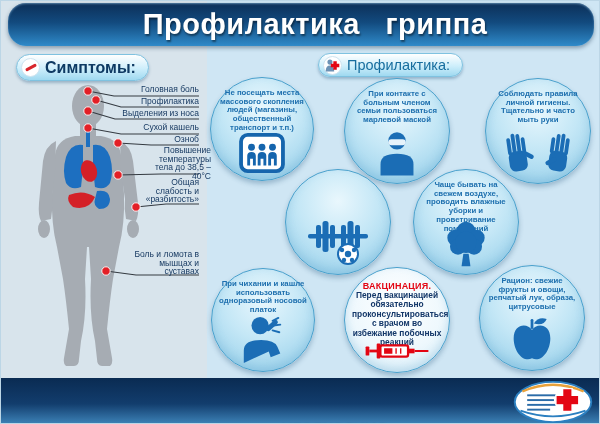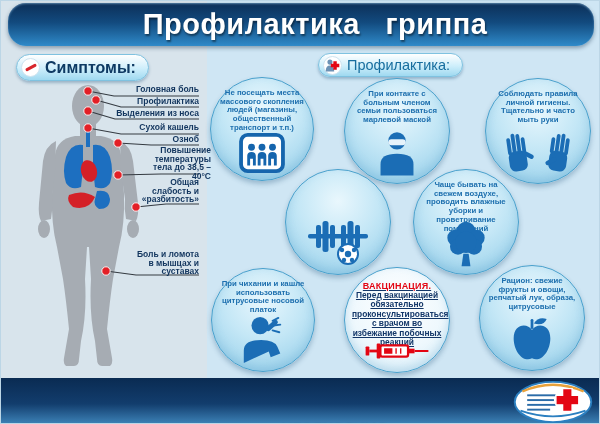--- a/index.html
+++ b/index.html
@@ -37,42 +37,42 @@
     border:1px solid #cfe4f0; display:flex; align-items:center; justify-content:center;
     flex:0 0 auto;
   }
   #symptoms-pill { left:15px; top:53px; height:27px; }
   #symptoms-pill .label { color:#0e3a63; font-weight:bold; font-size:16px; }
   #prevention-pill { left:317px; top:52px; height:24px; }
   #prevention-pill .label { color:#176d9e; font-weight:normal; font-size:14.5px; }
   .thermo { width:12px; height:3px; background:#d8262c; border-radius:2px; transform:rotate(-28deg); }
   
   .sym-label {
-    position:absolute; text-align:right; font-weight:bold;
+    position:absolute; text-align:right; font-weight:normal;
     color:#12355e; font-size:8.5px; line-height:1.02;
   }
   
   .circle {
     position:absolute; border-radius:50%;
     background:radial-gradient(circle at 50% 30%, #e9f7fd 0%, #c4e7f6 45%, #8ecbe8 100%);
     border:1px solid #49a0cc;
     box-shadow:0 3px 5px rgba(30,80,120,.3), inset 0 -4px 8px rgba(80,150,195,.25);
   }
   .circle .ctext {
     margin:11px 7px 0; text-align:center;
     color:#1d6fae; font-weight:bold; font-size:7.8px; line-height:1.12;
   }
   .circle .cicon {
     position:absolute; bottom:7px; left:50%; transform:translateX(-50%);
     line-height:0;
   }
   .circle.vaccine {
     background:radial-gradient(circle at 50% 35%, #ffffff 0%, #eef8fd 55%, #cfeaf7 100%);
   }
-  .circle.vaccine .ctext { color:#123668; font-size:8.4px; margin-top:13px;text-decoration:underline; }
+  .circle.vaccine .ctext { color:#123668; font-size:8.4px; margin-top:13px; }
   .circle.vaccine .heading { display:block; color:#e30613; font-size:9px; letter-spacing:.2px; }
   
   #footer-bar {
     position:absolute; left:0; top:377px; width:600px; height:47px;
     background:linear-gradient(180deg,#0a2b52 0%,#123d6d 55%,#3f86bb 100%);
   }
   #footer-text {
     position:absolute; left:10px; top:5px; width:510px; text-align:center;
     color:#fff; font-weight:bold; font-size:14.5px; line-height:1.25;
     text-shadow:1px 1px 2px rgba(0,0,0,.5); white-space:pre;
@@ -245,21 +245,21 @@
           <circle cx="17" cy="30" r="9"></circle>
             <circle cx="35" cy="30" r="9"></circle>
           <circle cx="26" cy="25" r="12"></circle>
           <path d="M23,38 h6 L31,52 h-10 Z"></path>
         </g>
       </svg>
     </div>
   </div>
 
   <div class="circle" style="left:210px;top:267px;width:104px;height:104px">
-    <p class="ctext">При чихании и кашле использовать цитрусовые носовой платок</p>
+    <p class="ctext">При чихании и кашле использовать одноразовый носовой платок</p>
     <div class="cicon" style="bottom:8px">
       <svg width="54" height="48" viewBox="0 0 56 50">
         <g fill="#1b6db5">
           <circle cx="25" cy="11" r="9"></circle>
           <path d="M8,50 L8,37 Q8,26 26,26 Q40,26 43,33 L46,40 L36,44 L34,38 Z"></path>
           <rect x="30" y="14" width="15" height="5" rx="2.5" transform="rotate(-42 30 14)"></rect>
         </g>
         <g stroke="#1b6db5" stroke-width="2" stroke-linecap="round">
           <line x1="38" y1="6" x2="44" y2="3"></line>
           <line x1="39" y1="11" x2="46" y2="10"></line>

